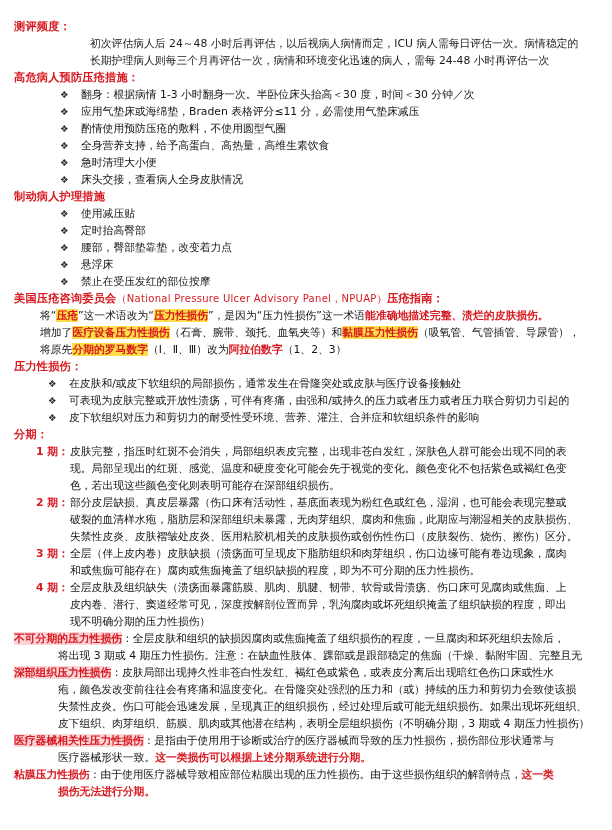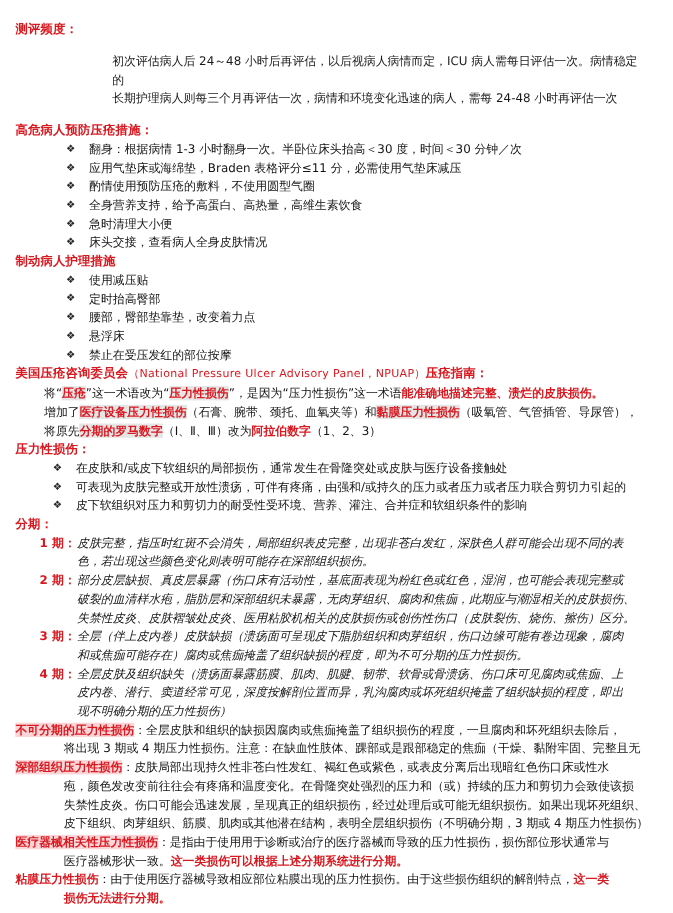--- a/index.html
+++ b/index.html
@@ -31,21 +31,21 @@
     margin: 0;
     letter-spacing: 0.2px;
   }
   .sec-head .en {
     color: #d81920;
     font-weight: normal;
     font-size: 10px;
     letter-spacing: 0.3px;
   }
   .indent-para {
-    margin: 12px;
+    margin: 0;
     padding-left: 76px;
     text-indent: 0;
   }
   .indent-para .l {
     display: block;
     font-size: 10.8px;
     line-height: 17px;
   }
 
   
@@ -85,21 +85,20 @@
     top: 0;
     color: #d81920;
     font-weight: bold;
     font-size: 10.8px;
     line-height: 17px;
     white-space: nowrap;
     text-align: center;
   }
   .stage .sline {
     display: block;
-    font-style: italic;
   }
 
   
   .defblock {
     margin: 0;
     font-size: 10.8px;
     line-height: 17px;
     color: #141414;
   }
   .defblock .dline {
@@ -117,21 +116,21 @@
     font-weight: bold;
     background: #fbd5d7;
   }
   .red {
     color: #d81920;
     font-weight: bold;
   }
   .red-hl {
     color: #d81920;
     font-weight: bold;
-    background: #e5e5e5;
+    background: #fde047;
   }
 </style>
 </head>
 <body>
 
 <div class="page">
 
   <div>
     <div class="sec-head">测评频度：</div>
     <div class="indent-para">
@@ -180,20 +179,21 @@
       <li><span class="bullet">❖</span><span>皮下软组织对压力和剪切力的耐受性受环境、营养、灌注、合并症和软组织条件的影响</span></li>
     </ul>
   </div>
 
   <div>
     <div class="sec-head">分期：</div>
 
     <div class="stage">
       <span class="stage-label">1 期：</span>
       <span class="sline">皮肤完整，指压时红斑不会消失，局部组织表皮完整，出现非苍白发红，深肤色人群可能会出现不同的表</span>
+      <span class="sline">现。局部呈现出的红斑、感觉、温度和硬度变化可能会先于视觉的变化。颜色变化不包括紫色或褐红色变</span>
       <span class="sline">色，若出现这些颜色变化则表明可能存在深部组织损伤。</span>
     </div>
 
     <div class="stage">
       <span class="stage-label">2 期：</span>
       <span class="sline">部分皮层缺损、真皮层暴露（伤口床有活动性，基底面表现为粉红色或红色，湿润，也可能会表现完整或</span>
       <span class="sline">破裂的血清样水疱，脂肪层和深部组织未暴露，无肉芽组织、腐肉和焦痂，此期应与潮湿相关的皮肤损伤、</span>
       <span class="sline">失禁性皮炎、皮肤褶皱处皮炎、医用粘胶机相关的皮肤损伤或创伤性伤口（皮肤裂伤、烧伤、擦伤）区分。</span>
     </div>
 

